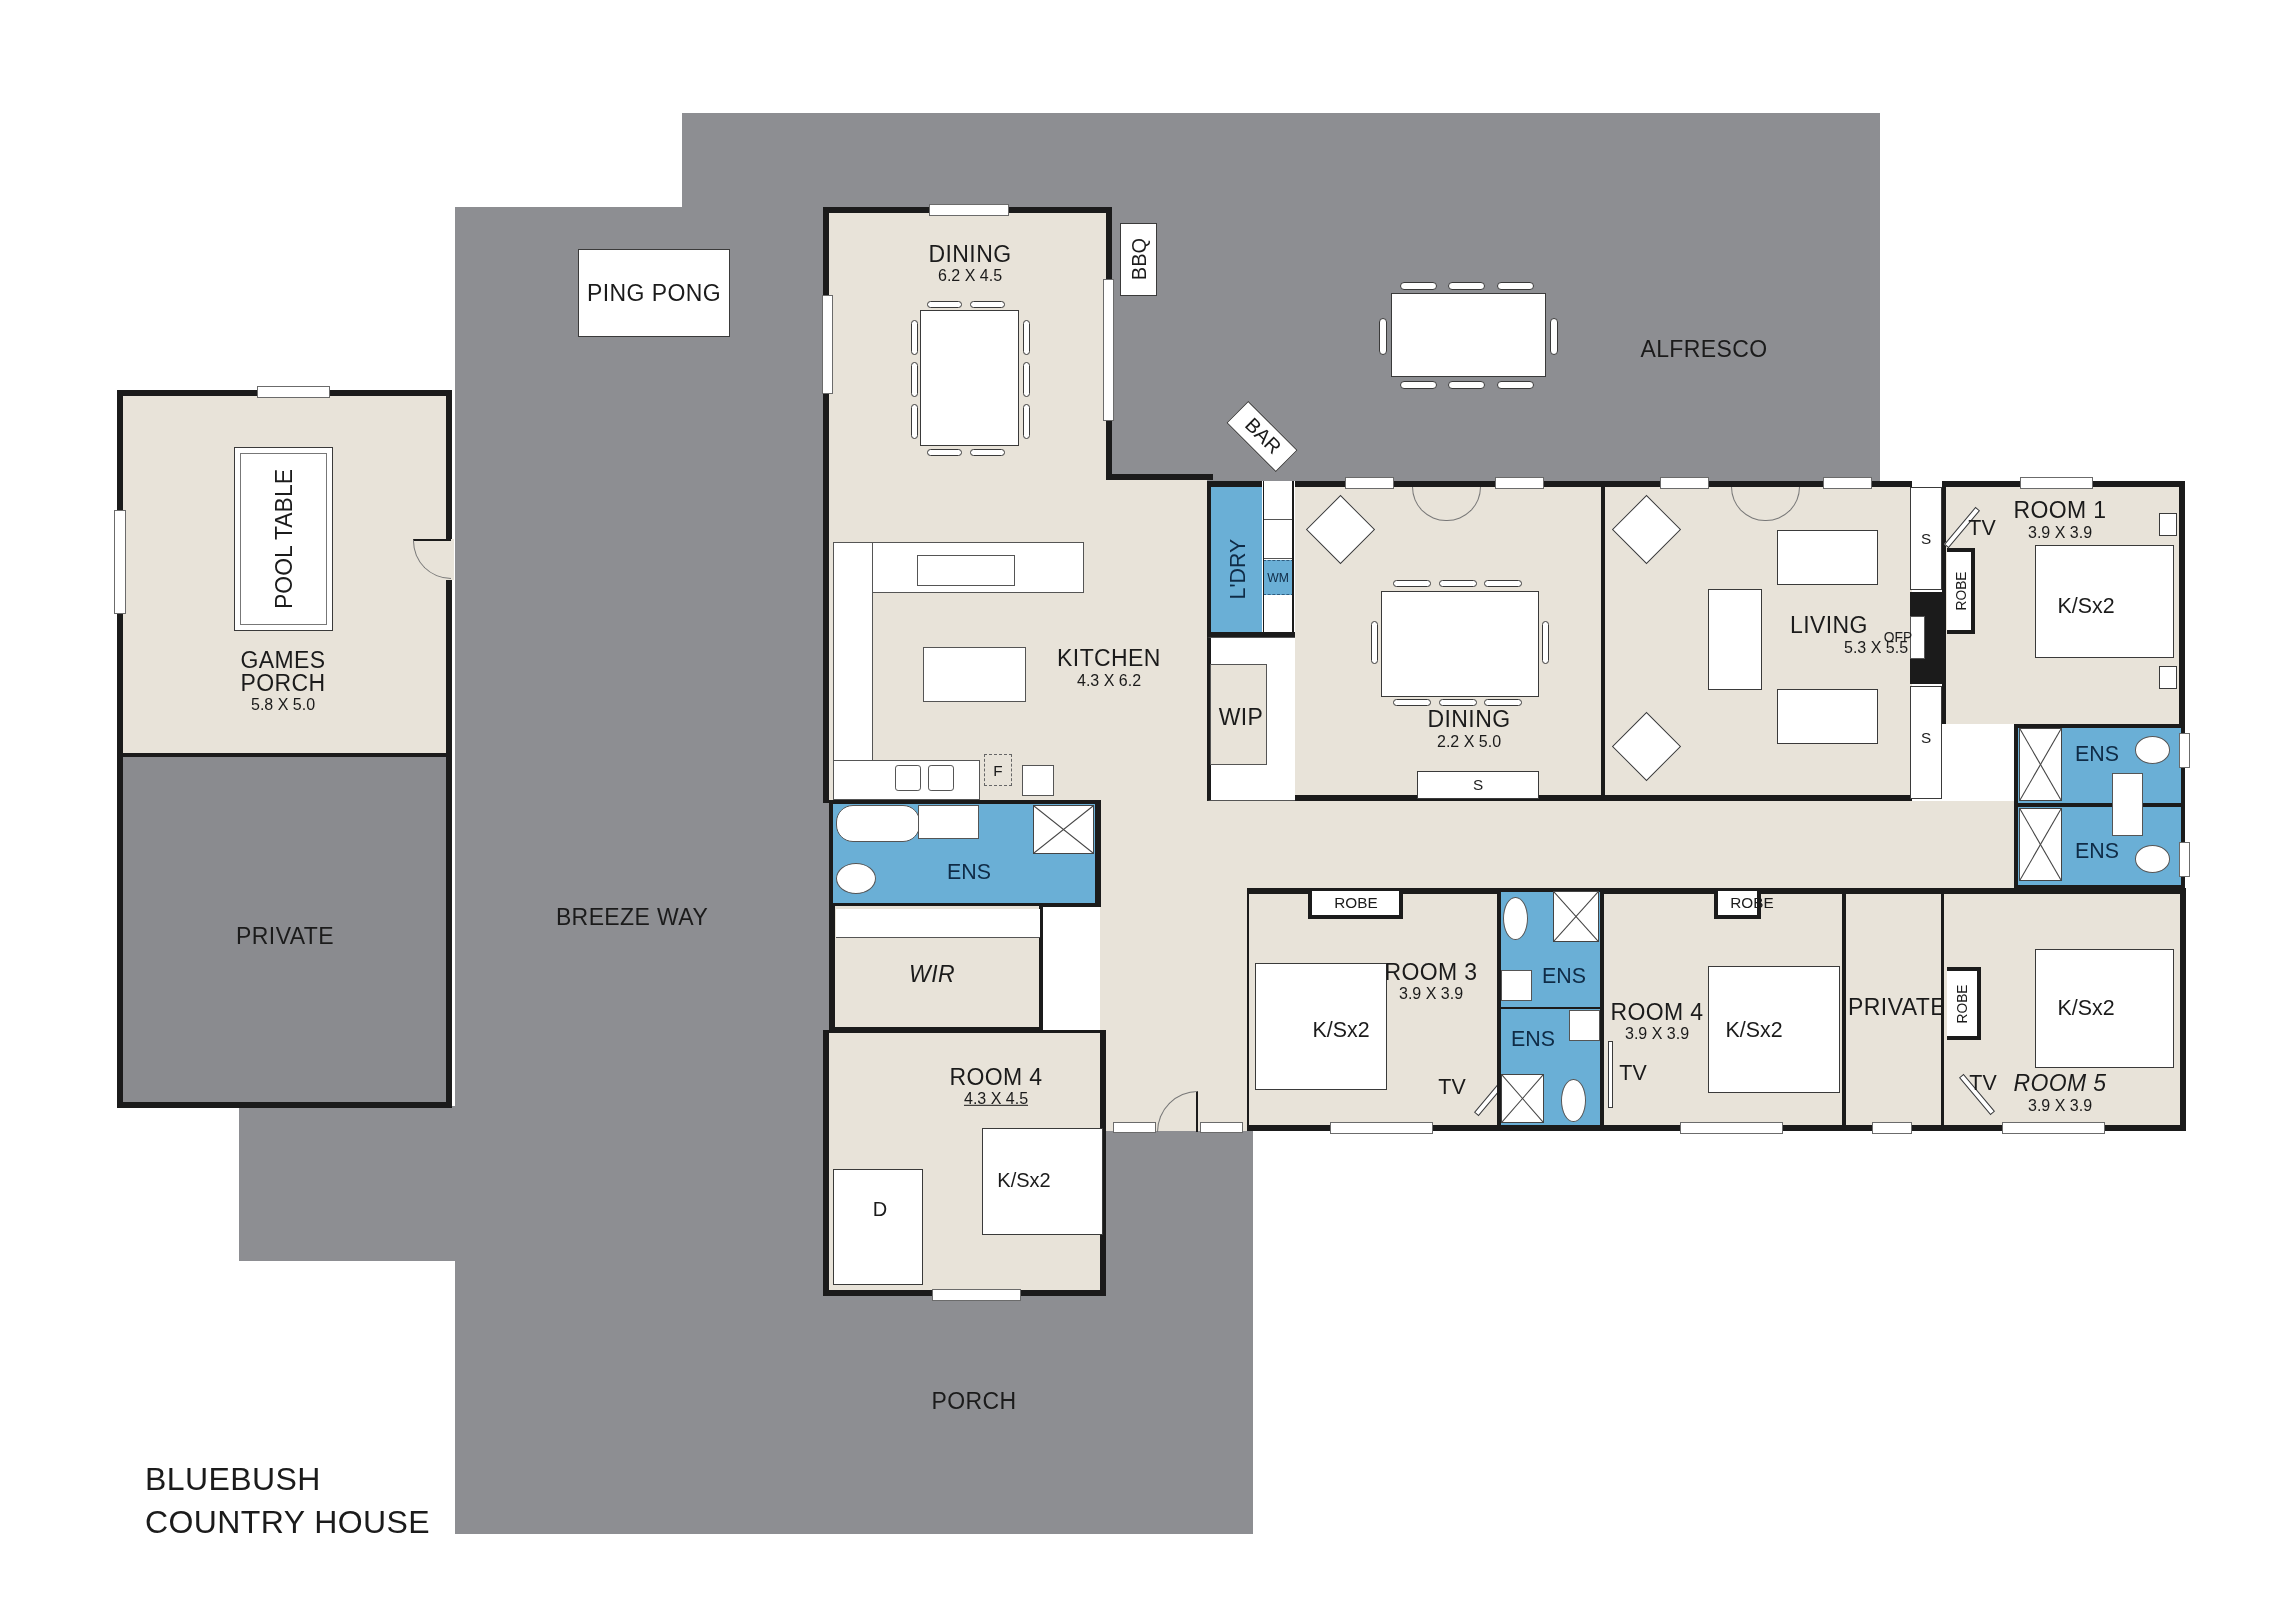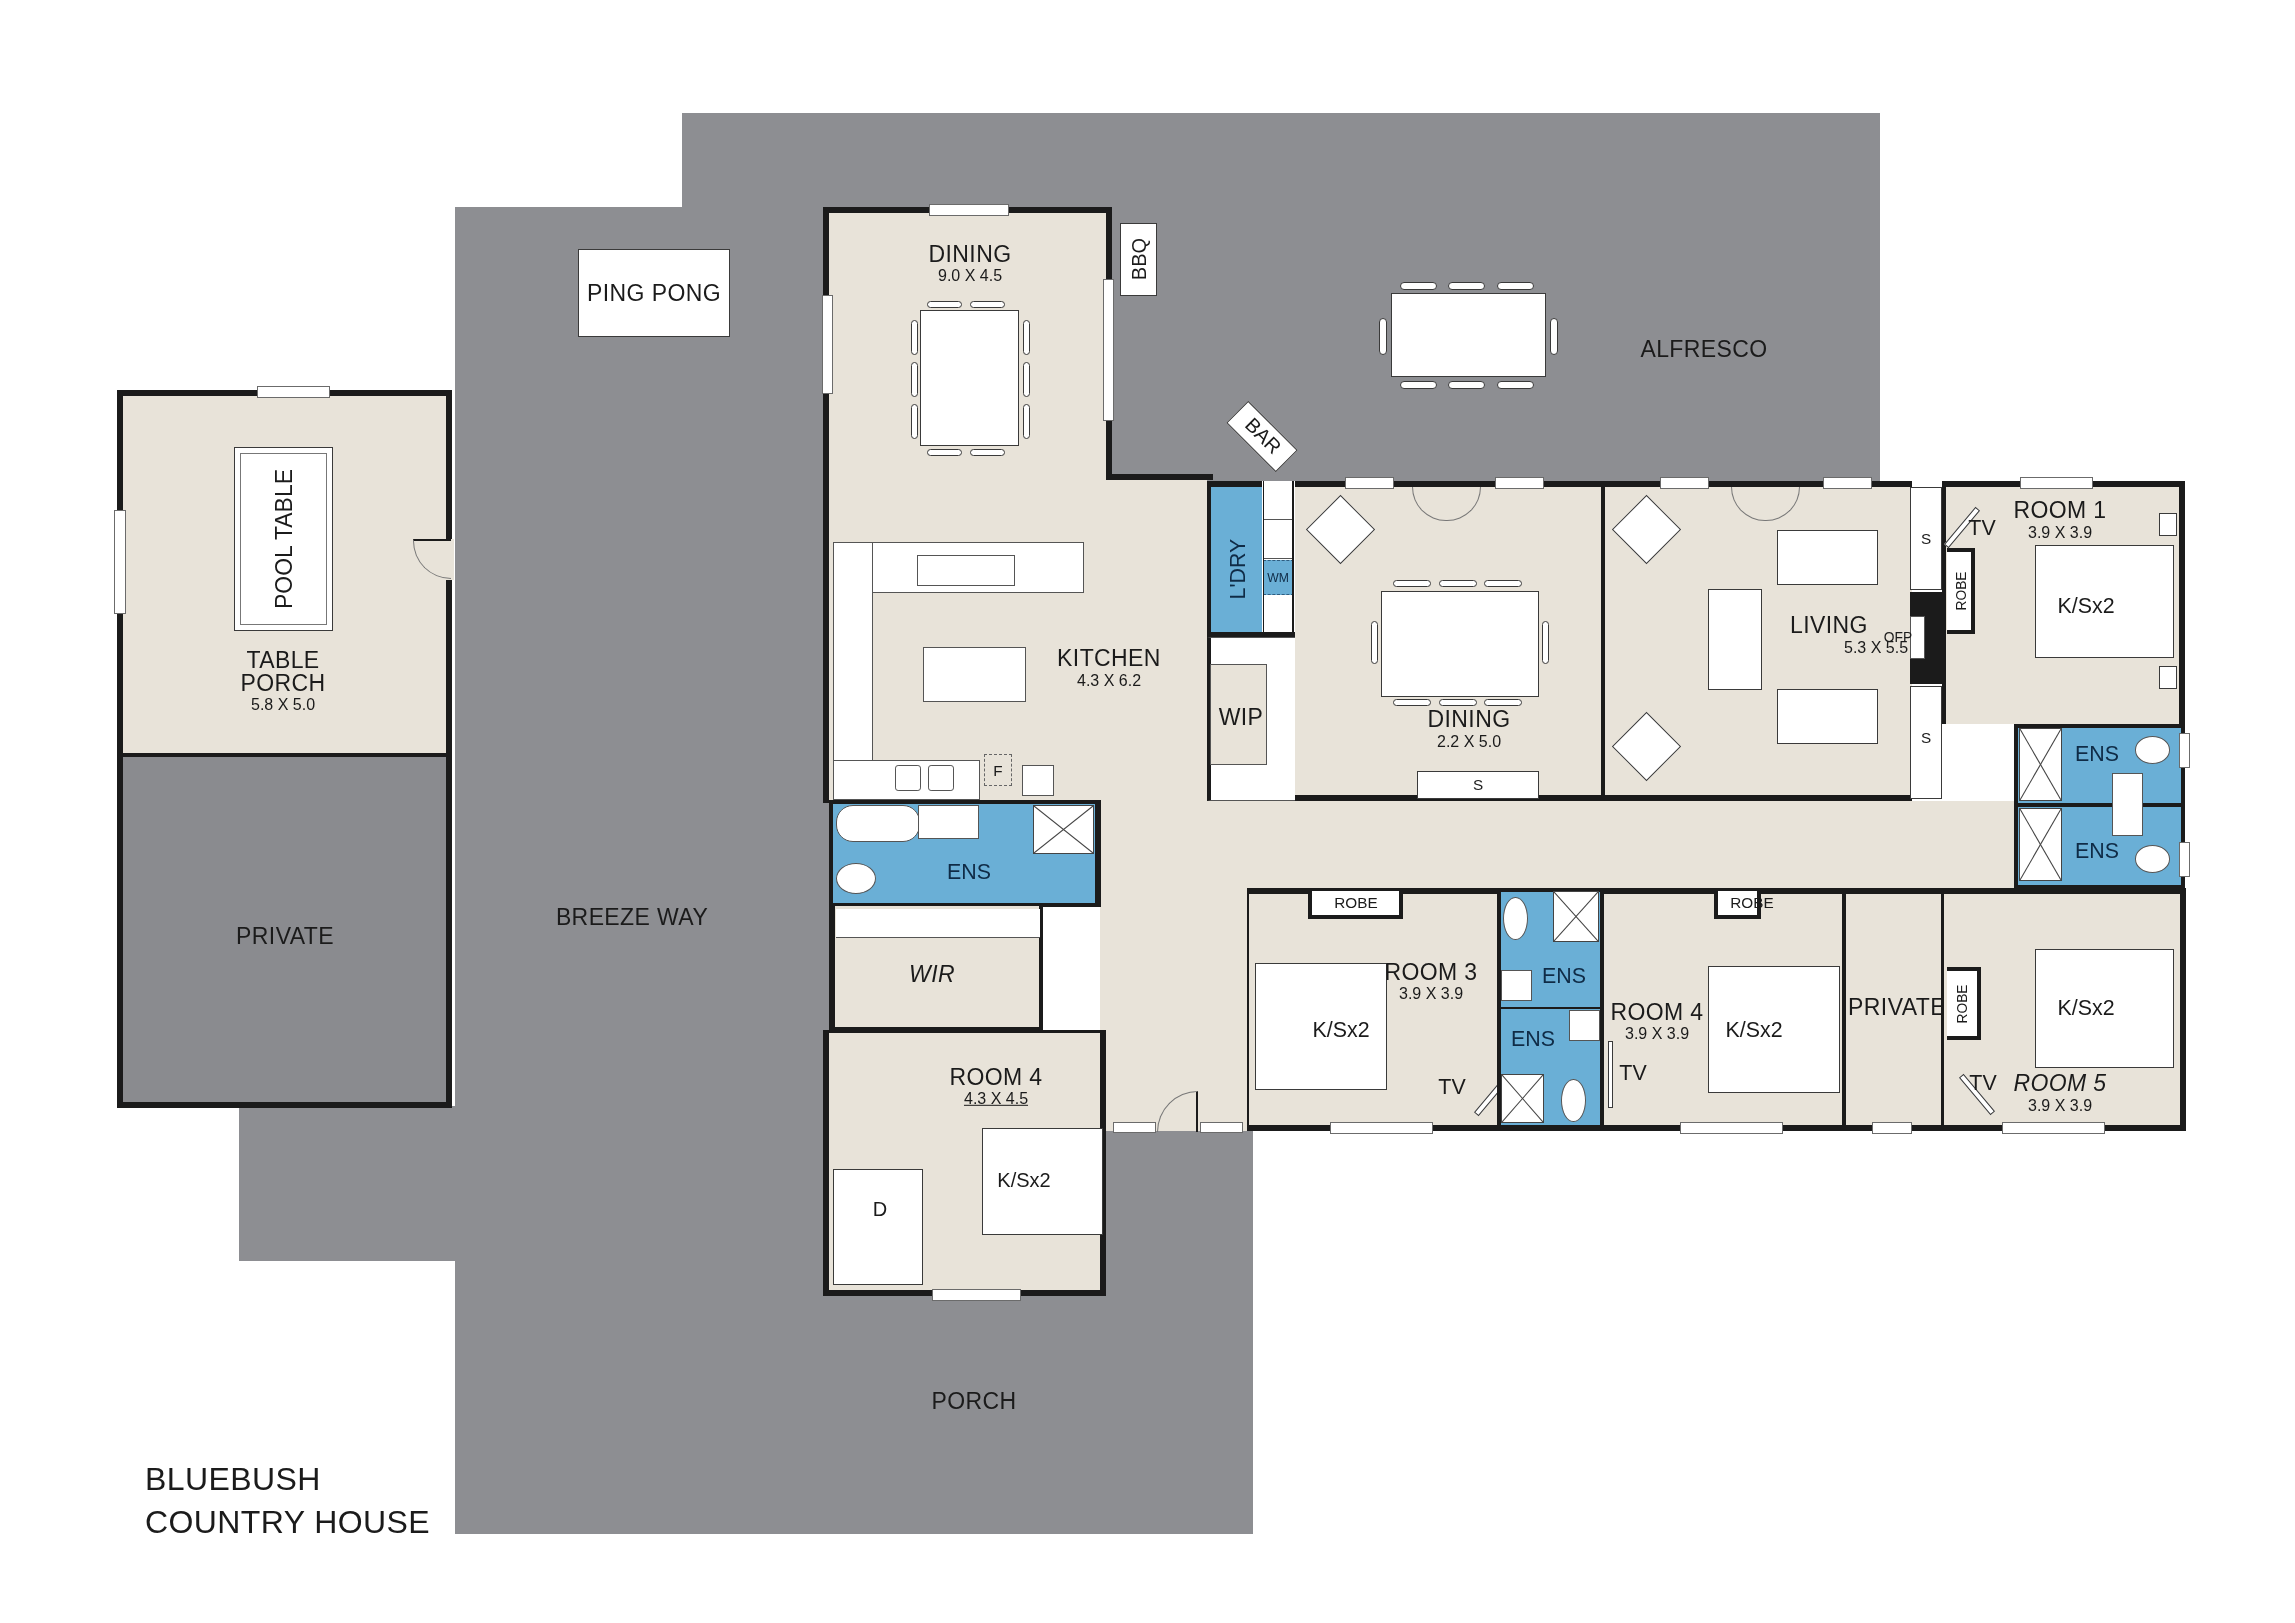--- a/index.html
+++ b/index.html
@@ -37,21 +37,21 @@
 <div class="abs floor" style="left:117px;top:390px;width:335px;height:367px;border:6.1px solid #1b1b1b;border-bottom-width:4.6px;"></div>
 <div class="abs win" style="left:257px;top:386px;width:73px;height:12.2px;"></div>
 <div class="abs win" style="left:114px;top:510px;width:12.2px;height:104px;"></div>
 <div class="abs floor" style="left:446px;top:539px;width:7.7px;height:41px;"></div>
 <div class="door" style="left:413px;top:539px;width:38px;height:40px;border-radius:0 0 0 38px;border-top:2.3px solid #1b1b1b;border-right:none;"></div>
 
 <div class="abs white" style="left:234px;top:447px;width:99px;height:184px;padding:4.6px;">
   <div style="width:100%;height:100%;border:1.5px solid #777;box-sizing:border-box;"></div>
 </div>
 <span class="lbl vert tag" style="left:284px;top:539px;font-size:23px;">POOL TABLE</span>
-<span class="lbl rname" style="left:283px;top:660px;">TABLE</span>
+<span class="lbl rname" style="left:283px;top:660px;">GAMES</span>
 <span class="lbl rname" style="left:283px;top:683px;">PORCH</span>
 <span class="lbl rdim" style="left:283px;top:705px;">5.8 X 5.0</span>
 
 <span class="lbl rname" style="left:285px;top:936px;">PRIVATE</span>
 <span class="lbl rname" style="left:632px;top:917px;">BREEZE WAY</span>
 <span class="lbl rname" style="left:974px;top:1401px;">PORCH</span>
 <span class="lbl rname" style="left:1704px;top:349px;">ALFRESCO</span>
 
 <div class="abs white" style="left:578px;top:249px;width:152px;height:88px;"></div>
 <span class="lbl rname" style="left:654px;top:293px;">PING PONG</span>
@@ -82,21 +82,21 @@
 <div class="abs white" style="left:970px;top:301px;width:35px;height:6.9px;border-radius:6.1px;"></div>
 <div class="abs white" style="left:927px;top:449px;width:35px;height:6.9px;border-radius:6.1px;"></div>
 <div class="abs white" style="left:970px;top:449px;width:35px;height:6.9px;border-radius:6.1px;"></div>
 <div class="abs white" style="left:911px;top:320px;width:6.9px;height:35px;border-radius:6.1px;"></div>
 <div class="abs white" style="left:911px;top:362px;width:6.9px;height:35px;border-radius:6.1px;"></div>
 <div class="abs white" style="left:911px;top:404px;width:6.9px;height:35px;border-radius:6.1px;"></div>
 <div class="abs white" style="left:1023px;top:320px;width:6.9px;height:35px;border-radius:6.1px;"></div>
 <div class="abs white" style="left:1023px;top:362px;width:6.9px;height:35px;border-radius:6.1px;"></div>
 <div class="abs white" style="left:1023px;top:404px;width:6.9px;height:35px;border-radius:6.1px;"></div>
 <span class="lbl rname" style="left:970px;top:254px;">DINING</span>
-<span class="lbl rdim" style="left:970px;top:276px;">9.0 X 4.5</span>
+<span class="lbl rdim" style="left:970px;top:276px;">6.2 X 4.5</span>
 
 <div class="abs floor" style="left:823px;top:474px;width:384px;height:329px;border-left:6.1px solid #1b1b1b;"></div>
 <div class="abs wall" style="left:1106px;top:474px;width:107px;height:6.1px;"></div>
 <div class="abs fix" style="left:833px;top:542px;width:251px;height:51px;"></div>
 <div class="abs fix" style="left:833px;top:542px;width:40px;height:257px;border-right:1.5px solid #555;"></div>
 <div class="abs fix" style="left:833px;top:760px;width:147px;height:40px;"></div>
 <div class="abs fix" style="left:917px;top:555px;width:98px;height:31px;"></div>
 <div class="abs fix" style="left:923px;top:647px;width:103px;height:55px;"></div>
 <div class="abs fix" style="left:895px;top:765px;width:26px;height:26px;border-radius:3.1px;"></div>
 <div class="abs fix" style="left:928px;top:765px;width:26px;height:26px;border-radius:3.1px;"></div>

